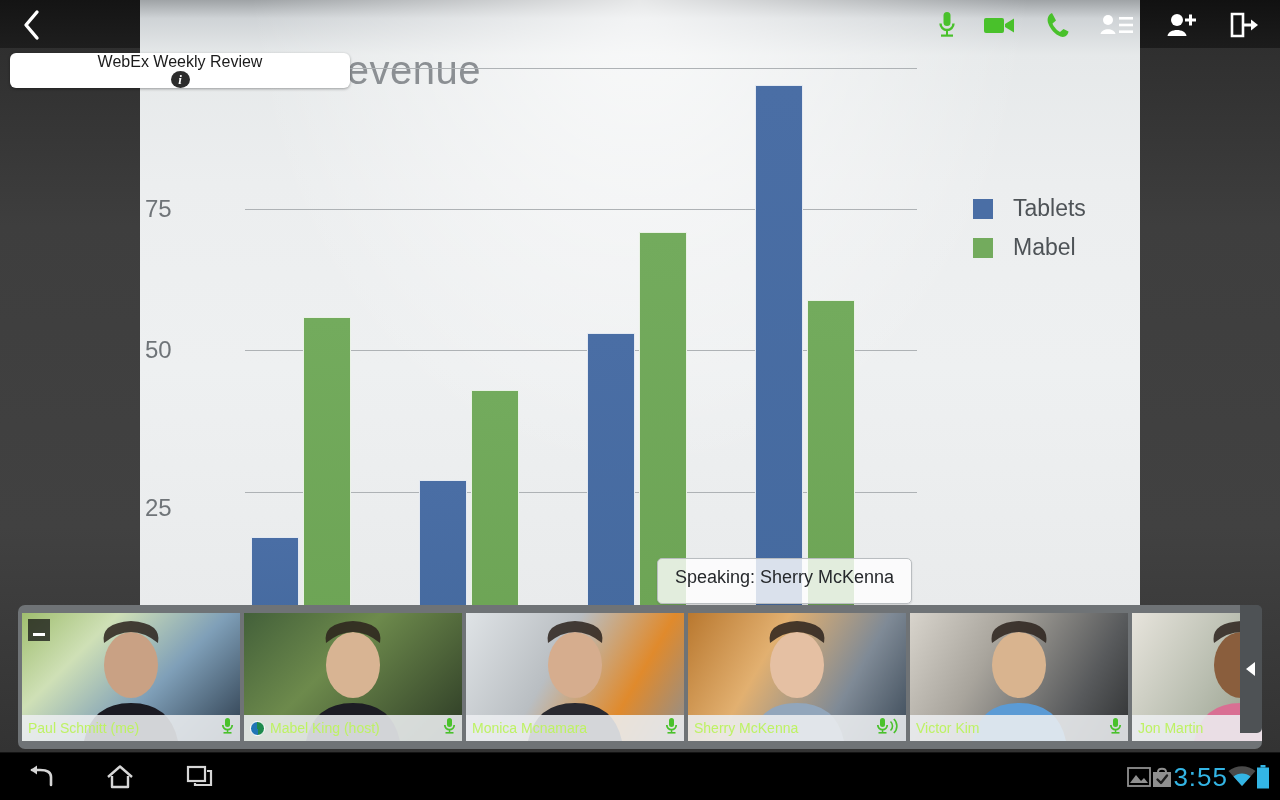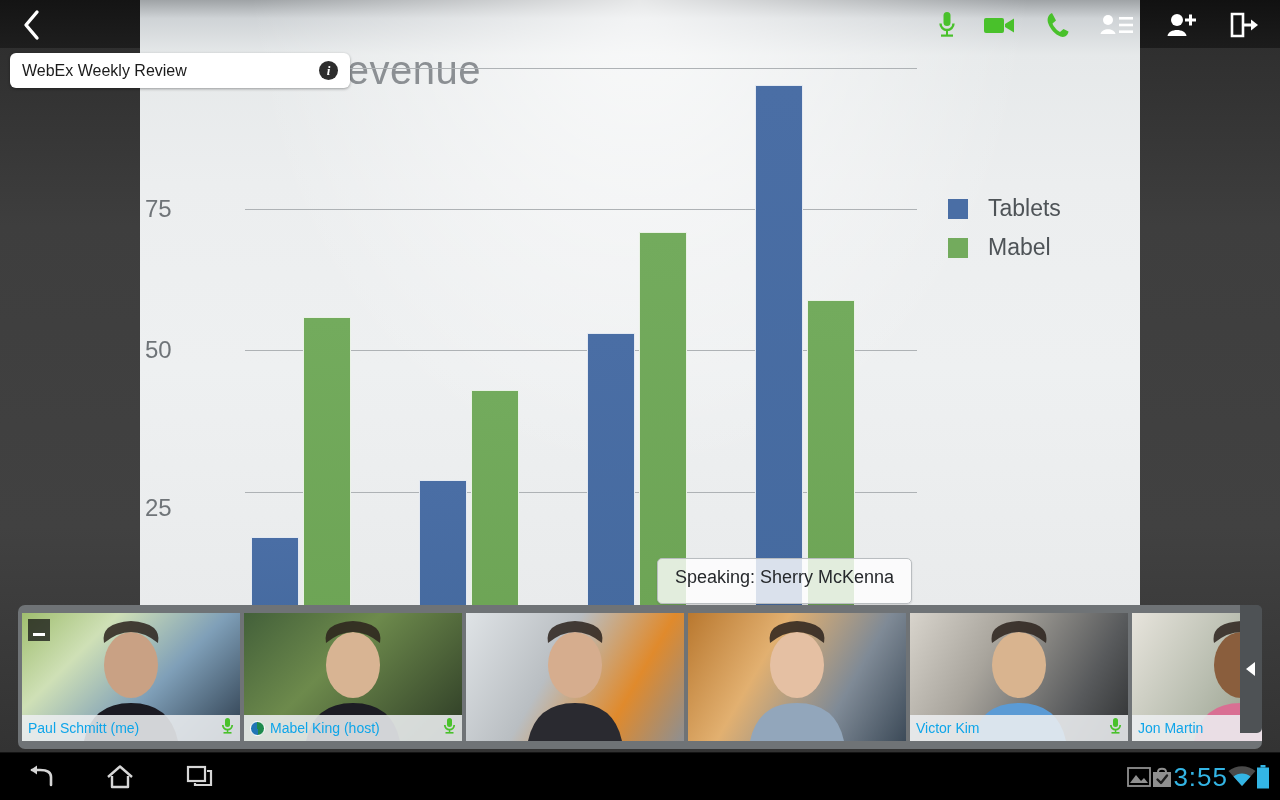--- a/index.html
+++ b/index.html
@@ -49,21 +49,21 @@
     position: absolute; bottom: 0; height: 100%;
   }
   .bar {
     position: absolute; bottom: 0; width: 48px;
     border: 1px solid rgba(255,255,255,0.85);
     border-bottom: none;
   }
   .bar.tablets { background: linear-gradient(180deg,#4a6ea5 0%, #456a9f 100%); left: 0; }
   .bar.phones  { background: linear-gradient(180deg,#73ab5d 0%, #6da455 100%); left: 52px; }
 
-  .legend { position: absolute; left: 808px; top: 195px; }
+  .legend { position: absolute; left: 833px; top: 195px; }
   .legend-row { display: flex; align-items: center; margin-bottom: 12px; }
   .legend-swatch { width: 20px; height: 20px; margin-right: 20px; }
   .legend-swatch.tablets { background: #4a6ea5; }
   .legend-swatch.phones  { background: #73ab5d; }
   .legend-label { font-size: 23px; color: #4e5357; }
 
   
   .speaking-toast {
     position: absolute; left: 517px; top: 558px;
     padding: 8px 17px 15px;
@@ -91,20 +91,21 @@
     position: absolute; top: 6px; width: 44px; height: 38px;
     display: flex; align-items: center; justify-content: center; cursor: pointer;
   }
 
   
   .meeting-chip {
     position: absolute; left: 10px; top: 53px; width: 340px; height: 35px;
     background: #fff; border-radius: 6px;
     display: flex; align-items: center; padding: 0 12px;
     box-shadow: 0 1px 3px rgba(0,0,0,0.35);
+    flex-direction: column;
   }
   .meeting-name { flex: 1; font-size: 16px; color: #1b1b1b; }
   .info-dot {
     width: 19px; height: 19px; border-radius: 50%; background: #2d2d2d;
     color: #fff; font-size: 13px; font-weight: bold; font-style: italic;
     display: flex; align-items: center; justify-content: center;
     font-family: "Liberation Serif", serif; cursor: pointer;
   }
 
   
@@ -122,21 +123,21 @@
     overflow: hidden; background: #333; cursor: pointer;
   }
   .tile.active { outline: 3px solid #e9eef4; outline-offset: -3px; }
   .tile-video { position: absolute; inset: 0; }
   .tile-bar {
     position: absolute; left: 0; right: 0; bottom: 0; height: 26px;
     background: rgba(236,238,240,0.88);
     display: flex; align-items: center; padding: 0 6px;
   }
   .tile-name {
-    flex: 1; font-size: 14px; color: #0ea5e9; white-space: nowrap; overflow: hidden;
+    flex: 1; font-size: 14px; color: #bef264; white-space: nowrap; overflow: hidden;
   }
   .host-badge {
     width: 15px; height: 15px; border-radius: 50%; margin-right: 5px; flex: 0 0 15px;
     background: conic-gradient(#1f8a4c 0deg 180deg, #2176b5 180deg 360deg);
     border: 1px solid #fff;
   }
   .minimize-box {
     position: absolute; left: 6px; top: 6px; width: 22px; height: 22px;
     background: rgba(20,20,20,0.75); display: flex; align-items: flex-end;
     justify-content: center; padding-bottom: 5px;
@@ -324,27 +325,47 @@
                 <rect x="2.5" y="15" width="8" height="1.6" fill="#49c12b"></rect>
               </svg></span>
           </div>
         </div>
         <div class="tile">
           <div class="tile-video" style="background: linear-gradient(120deg, rgb(223, 227, 230) 0%, rgb(185, 190, 194) 40%, rgb(224, 138, 44) 72%, rgb(141, 143, 146) 100%);"><svg width="218" height="128" viewBox="0 0 218 128">
               <ellipse cx="109" cy="52" rx="27" ry="33" fill="#d6ad8e"></ellipse>
               <path d="M82 30 q27 -22 54 0 q4 -20 -27 -22 q-31 2 -27 22 Z" fill="#2b221c" opacity="0.85"></path>
               <path d="M62 128 q8 -38 47 -38 q39 0 47 38 Z" fill="#2a2a30"></path>
             </svg></div>
+          <div class="tile-bar">
+            <span class="tile-name">Monica Mcnamara</span>
+            <span><svg width="13" height="18" viewBox="0 0 13 18">
+                <rect x="4" y="1" width="5" height="9" rx="2.5" fill="#49c12b"></rect>
+                <path d="M1.8 8 a4.7 4.7 0 0 0 9.4 0" stroke="#49c12b" stroke-width="1.8" fill="none"></path>
+                <rect x="5.8" y="12.5" width="1.5" height="3.5" fill="#49c12b"></rect>
+                <rect x="2.5" y="15" width="8" height="1.6" fill="#49c12b"></rect>
+              </svg></span>
+          </div>
         </div>
         <div class="tile active">
           <div class="tile-video" style="background: linear-gradient(120deg, rgb(185, 120, 47) 0%, rgb(226, 176, 112) 35%, rgb(127, 138, 150) 70%, rgb(60, 74, 88) 100%);"><svg width="218" height="128" viewBox="0 0 218 128">
               <ellipse cx="109" cy="52" rx="27" ry="33" fill="#e5c0a3"></ellipse>
               <path d="M82 30 q27 -22 54 0 q4 -20 -27 -22 q-31 2 -27 22 Z" fill="#2b221c" opacity="0.85"></path>
               <path d="M62 128 q8 -38 47 -38 q39 0 47 38 Z" fill="#92a6bb"></path>
             </svg></div>
+          <div class="tile-bar">
+            <span class="tile-name">Sherry McKenna</span>
+            <span><svg width="24" height="18" viewBox="0 0 24 18">
+                <rect x="4" y="1" width="5" height="9" rx="2.5" fill="#49c12b"></rect>
+                <path d="M1.8 8 a4.7 4.7 0 0 0 9.4 0" stroke="#49c12b" stroke-width="1.8" fill="none"></path>
+                <rect x="5.8" y="12.5" width="1.5" height="3.5" fill="#49c12b"></rect>
+                <rect x="2.5" y="15" width="8" height="1.6" fill="#49c12b"></rect>
+                <path d="M14.5 4.5 a6 6 0 0 1 0 9" stroke="#49c12b" stroke-width="1.6" fill="none"></path>
+                <path d="M17.8 2 a9.5 9.5 0 0 1 0 14" stroke="#49c12b" stroke-width="1.6" fill="none"></path>
+              </svg></span>
+          </div>
         </div>
         <div class="tile">
           <div class="tile-video" style="background: linear-gradient(120deg, rgb(216, 212, 204) 0%, rgb(168, 164, 156) 35%, rgb(88, 90, 92) 75%, rgb(47, 49, 50) 100%);"><svg width="218" height="128" viewBox="0 0 218 128">
               <ellipse cx="109" cy="52" rx="27" ry="33" fill="#d9b48f"></ellipse>
               <path d="M82 30 q27 -22 54 0 q4 -20 -27 -22 q-31 2 -27 22 Z" fill="#2b221c" opacity="0.85"></path>
               <path d="M62 128 q8 -38 47 -38 q39 0 47 38 Z" fill="#5b9bd5"></path>
             </svg></div>
           <div class="tile-bar">
             <span class="tile-name">Victor Kim</span>
             <span><svg width="13" height="18" viewBox="0 0 13 18">

